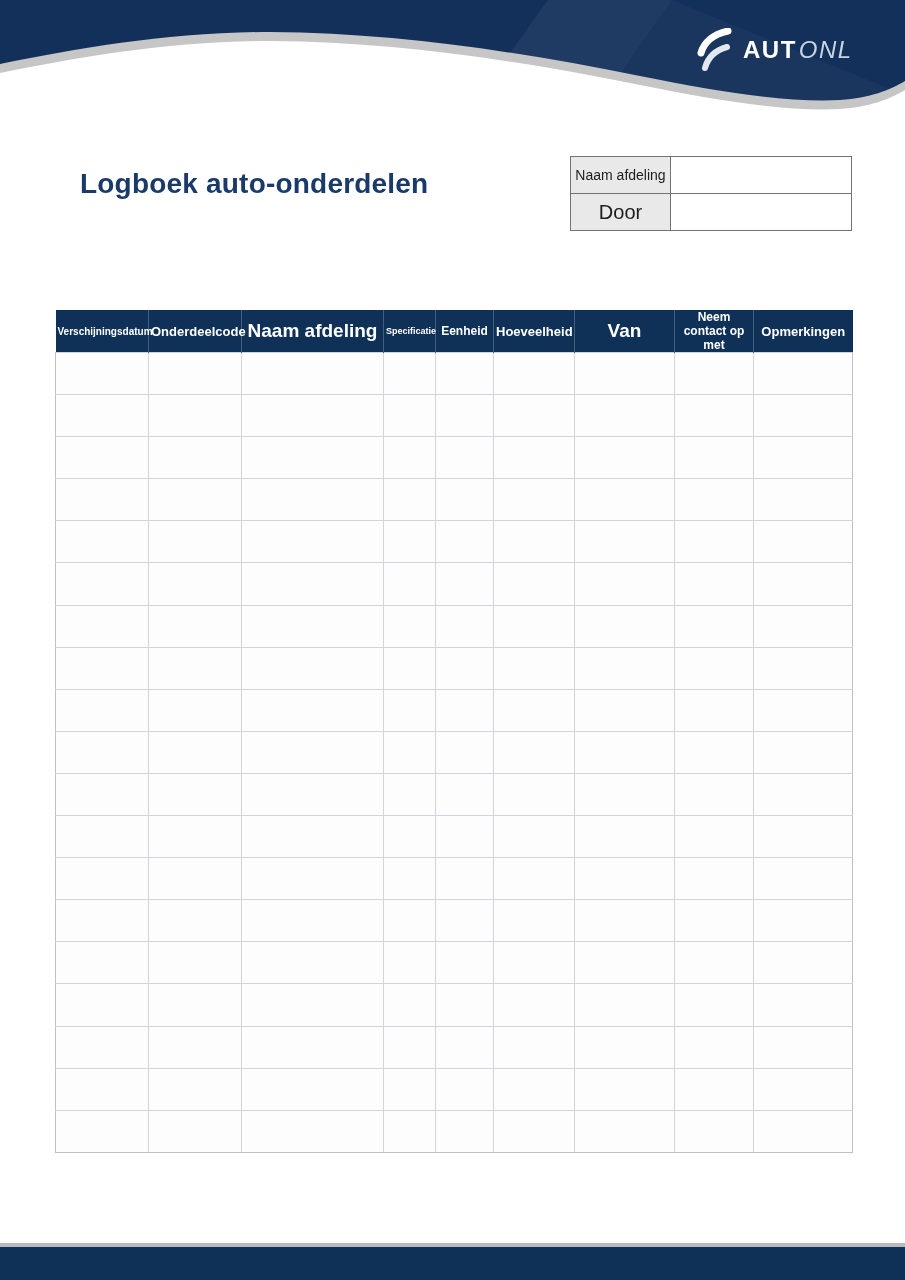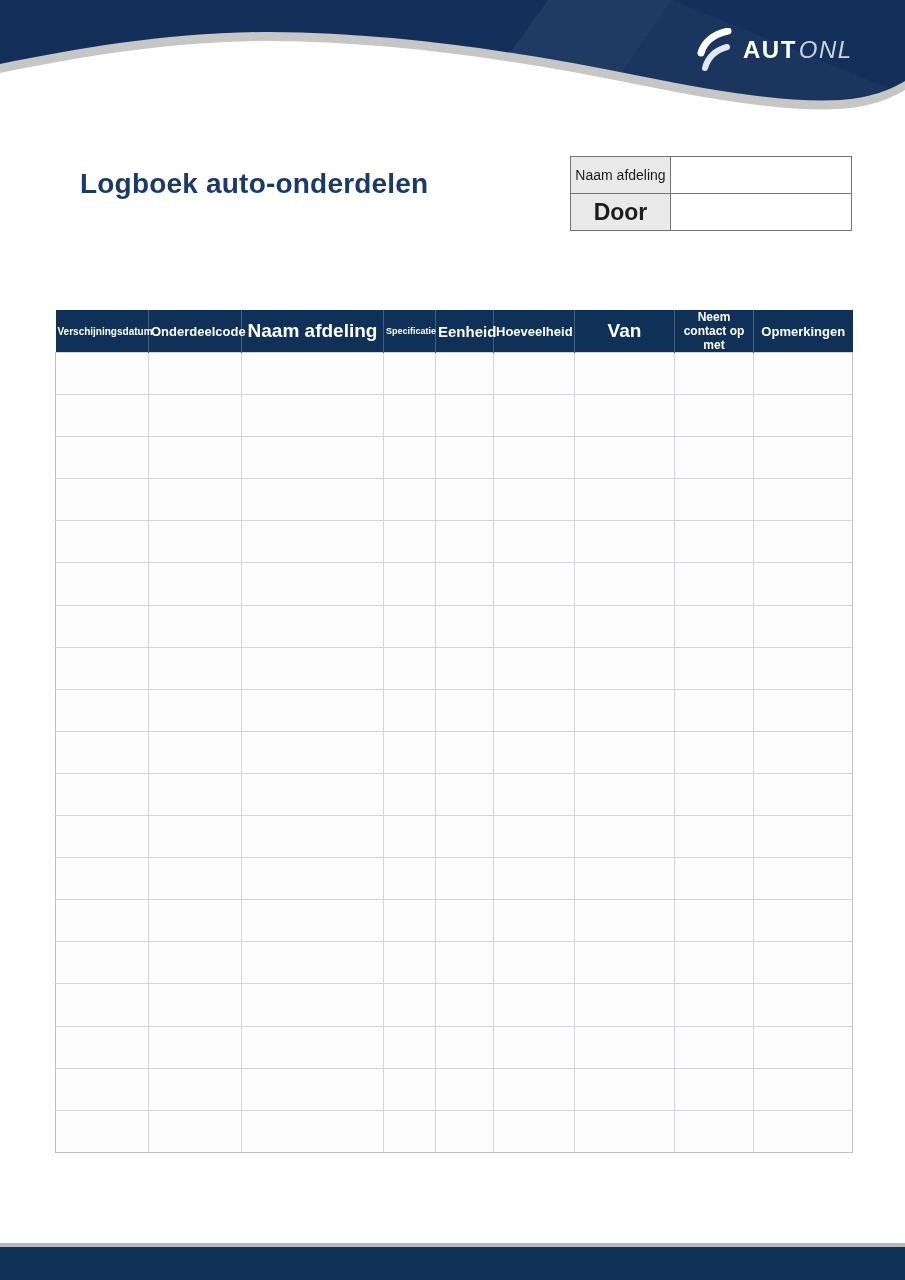--- a/index.html
+++ b/index.html
@@ -47,40 +47,40 @@
     position:absolute;top:156px;left:570px;width:282px;
     border-collapse:collapse;table-layout:fixed;
     border:1px solid #ABABAB;
   }
   .info-table td{height:37px;border:1px solid #737373;}
   .info-table td.lbl{
     width:100px;background:var(--label-bg);
     text-align:center;color:#1C1C1C;font-size:14px;font-weight:500;
     padding:0 3px;
   }
-  .info-table tr.big td.lbl{font-size:23px;font-weight:700;}
+  .info-table tr.big td.lbl{font-size:20px;font-weight:400;}
   .info-table td.val{background:#FFFFFF;}
   
   .log-table{
     position:absolute;top:310px;left:55px;
     width:797px;border-collapse:collapse;table-layout:fixed;
     background:var(--cell-bg);
   }
   .log-table thead th{
     background:var(--header-navy);color:#FFFFFF;
     height:41px;vertical-align:middle;text-align:center;
     font-weight:700;padding:0 2px;
     border-left:1px solid rgba(255,255,255,0.22);
   }
   .log-table thead th:first-child{border-left:none;}
   .log-table thead th.c1{font-size:10px;}
   .log-table thead th.c2{font-size:13px;}
   .log-table thead th.c3{font-size:19px;font-weight:600;}
   .log-table thead th.c4{font-size:9px;margin-top:40px;}
-  .log-table thead th.c5{font-size:15px;margin-left:15px;}
+  .log-table thead th.c5{font-size:12px;margin-left:15px;}
   .log-table thead th.c6{font-size:13px;margin-top:16px;}
   .log-table thead th.c7{font-size:19px;font-weight:600;}
   .log-table thead th.c8{font-size:12px;}
   .log-table thead th.c9{font-size:13px;font-weight:700;}
   .log-table tbody td{
     height:42.1px;border:1px solid var(--grid);background:var(--cell-bg);
   }
   .log-table tbody tr:last-child td{border-bottom:1px solid var(--grid-outer);}
   .log-table tbody td:first-child{border-left:1px solid var(--grid-outer);}
   .log-table tbody td:last-child{border-right:1px solid var(--grid-outer);}

